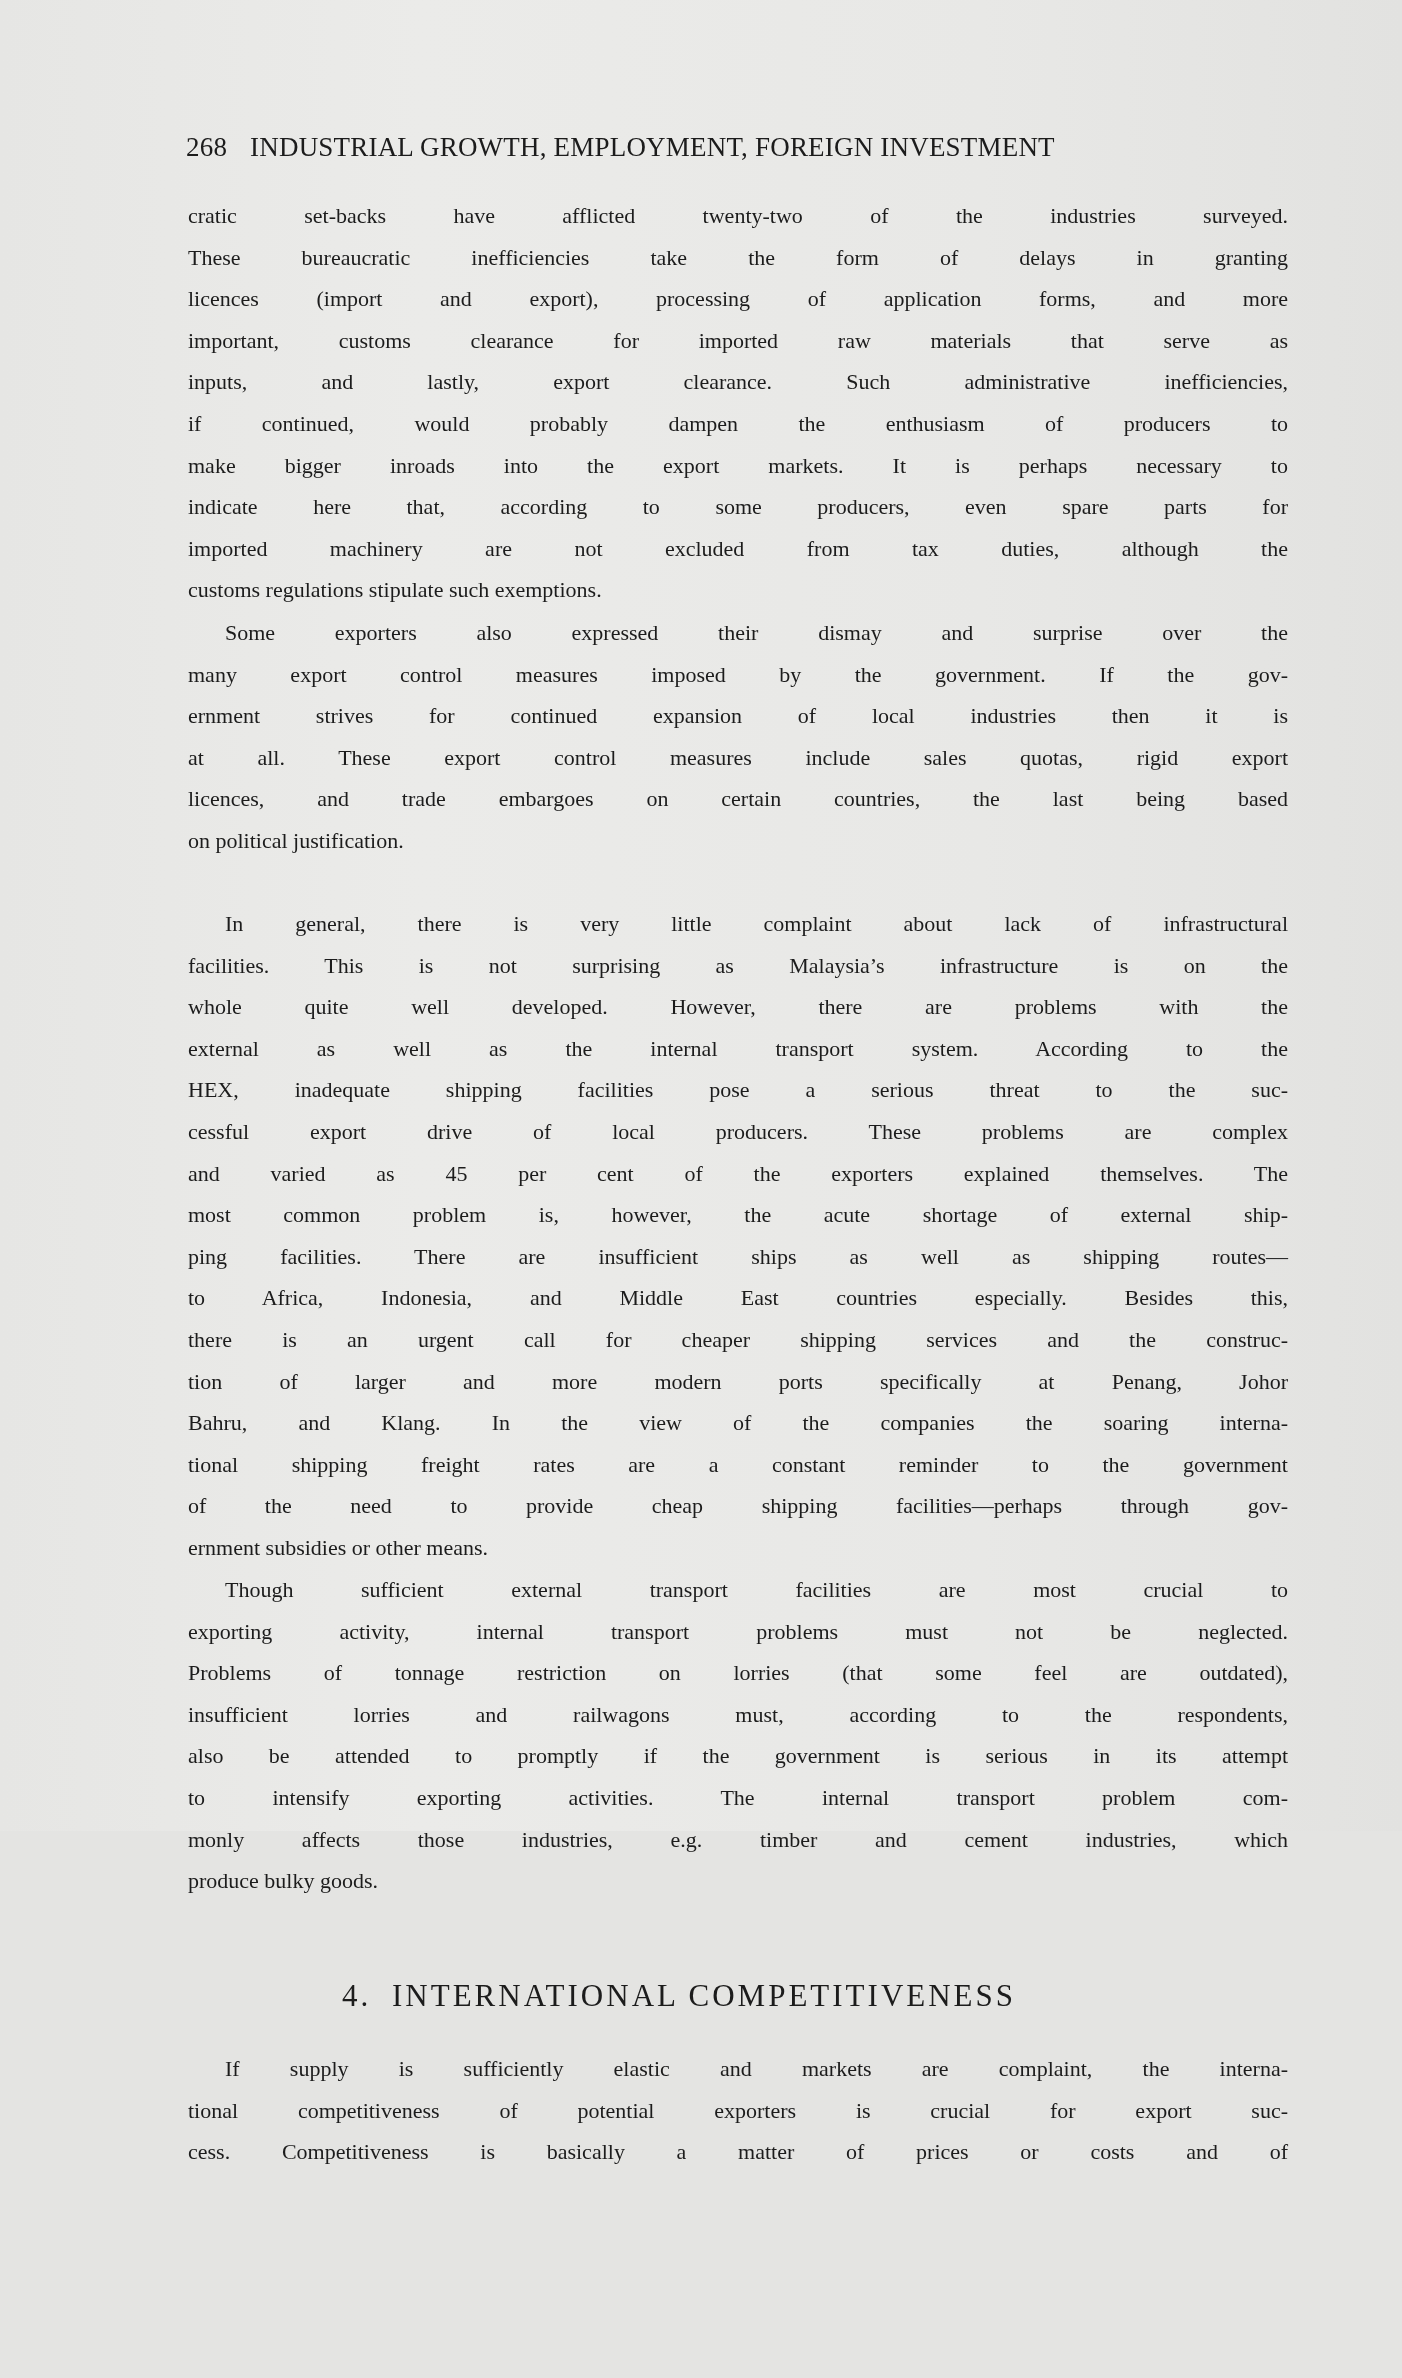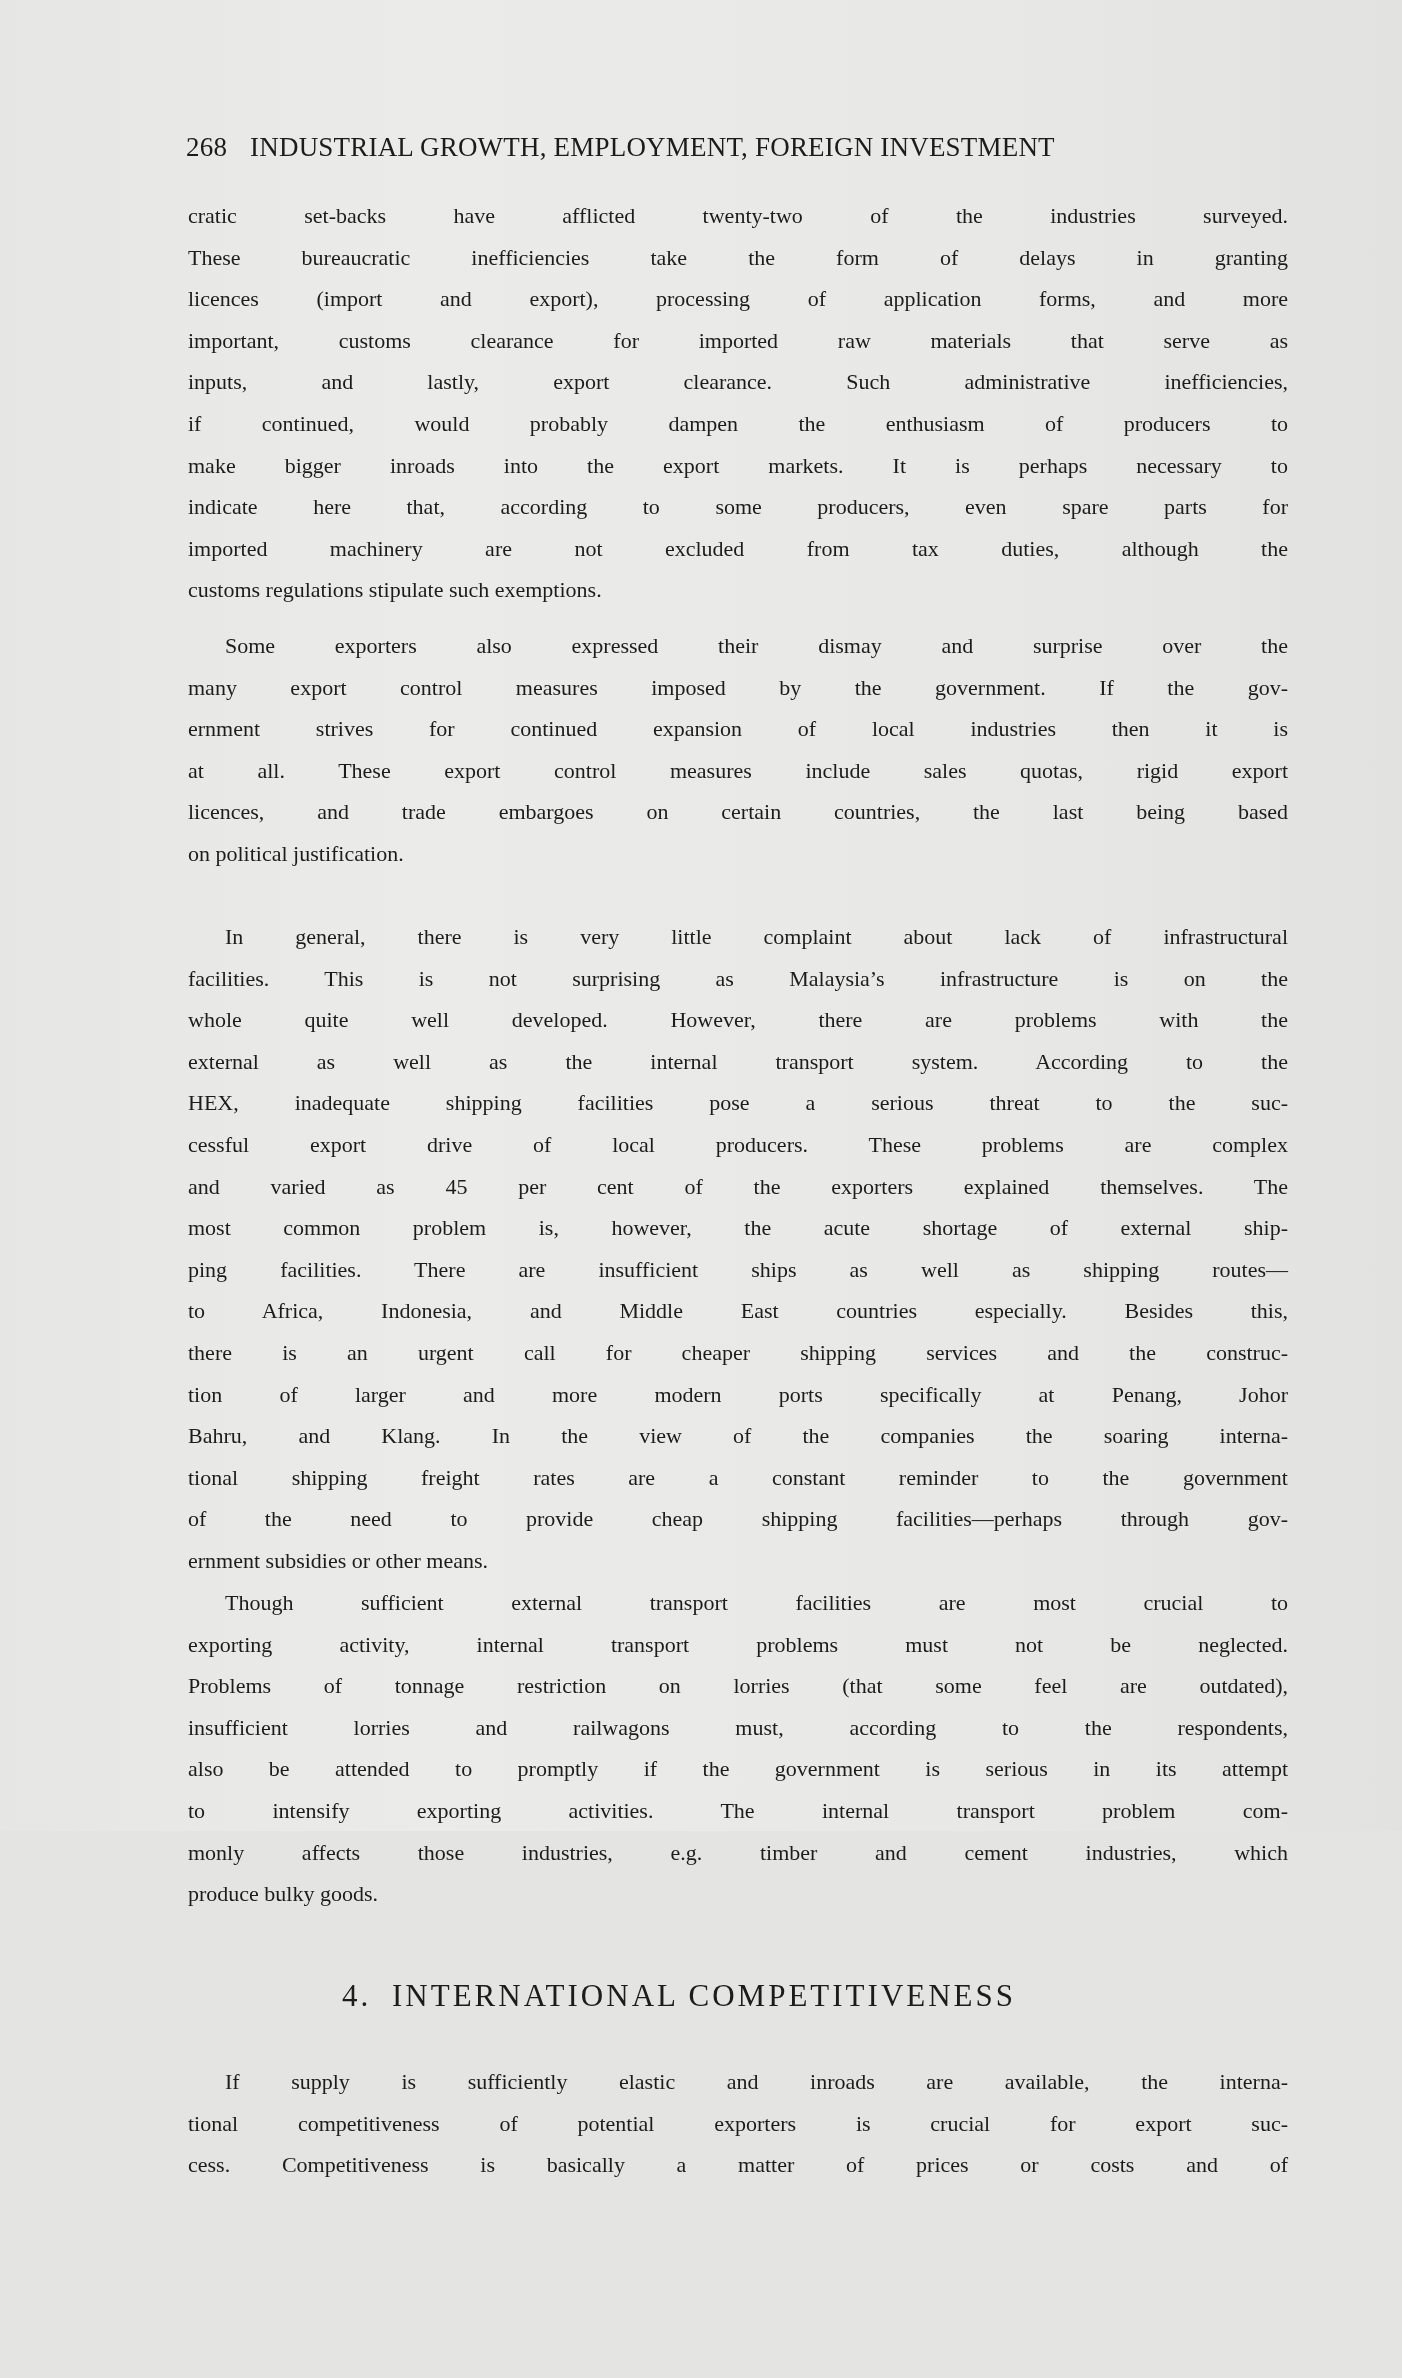--- a/index.html
+++ b/index.html
@@ -35,21 +35,21 @@
     line-height: 41.6px;
   }
   .line {
     display: block;
     white-space: nowrap;
     text-align: justify;
     text-align-last: justify;
     height: 41.6px;
   }
   .line.last { text-align-last: left; }
-  .line.indent { padding-left: 37px; margin-top: 13px; }
+  .line.indent { padding-left: 37px; }
   .block1 { top: 195px; }
   .block2 { top: 612px; }
   .block3 { top: 903px; }
   .block4 { top: 1569px; }
   .section-heading {
     position: absolute;
     left: 342px;
     top: 1978px;
     font-size: 31px;
     letter-spacing: 3px;
@@ -119,18 +119,18 @@
     <span class="line">monly affects those industries, e.g. timber and cement industries, which</span>
     <span class="line last">produce bulky goods.</span>
   </div>
 
   <div class="section-heading">
     <span class="num">4.</span>
     <span>INTERNATIONAL COMPETITIVENESS</span>
   </div>
 
   <div class="body-text block5">
-    <span class="line indent">If supply is sufficiently elastic and inroads are available, the interna-</span>
+    <span class="line indent">If supply is sufficiently elastic and markets are complaint, the interna-</span>
     <span class="line">tional competitiveness of potential exporters is crucial for export suc-</span>
     <span class="line">cess. Competitiveness is basically a matter of prices or costs and of</span>
   </div>
 
 </div>
 
 </body></html>

